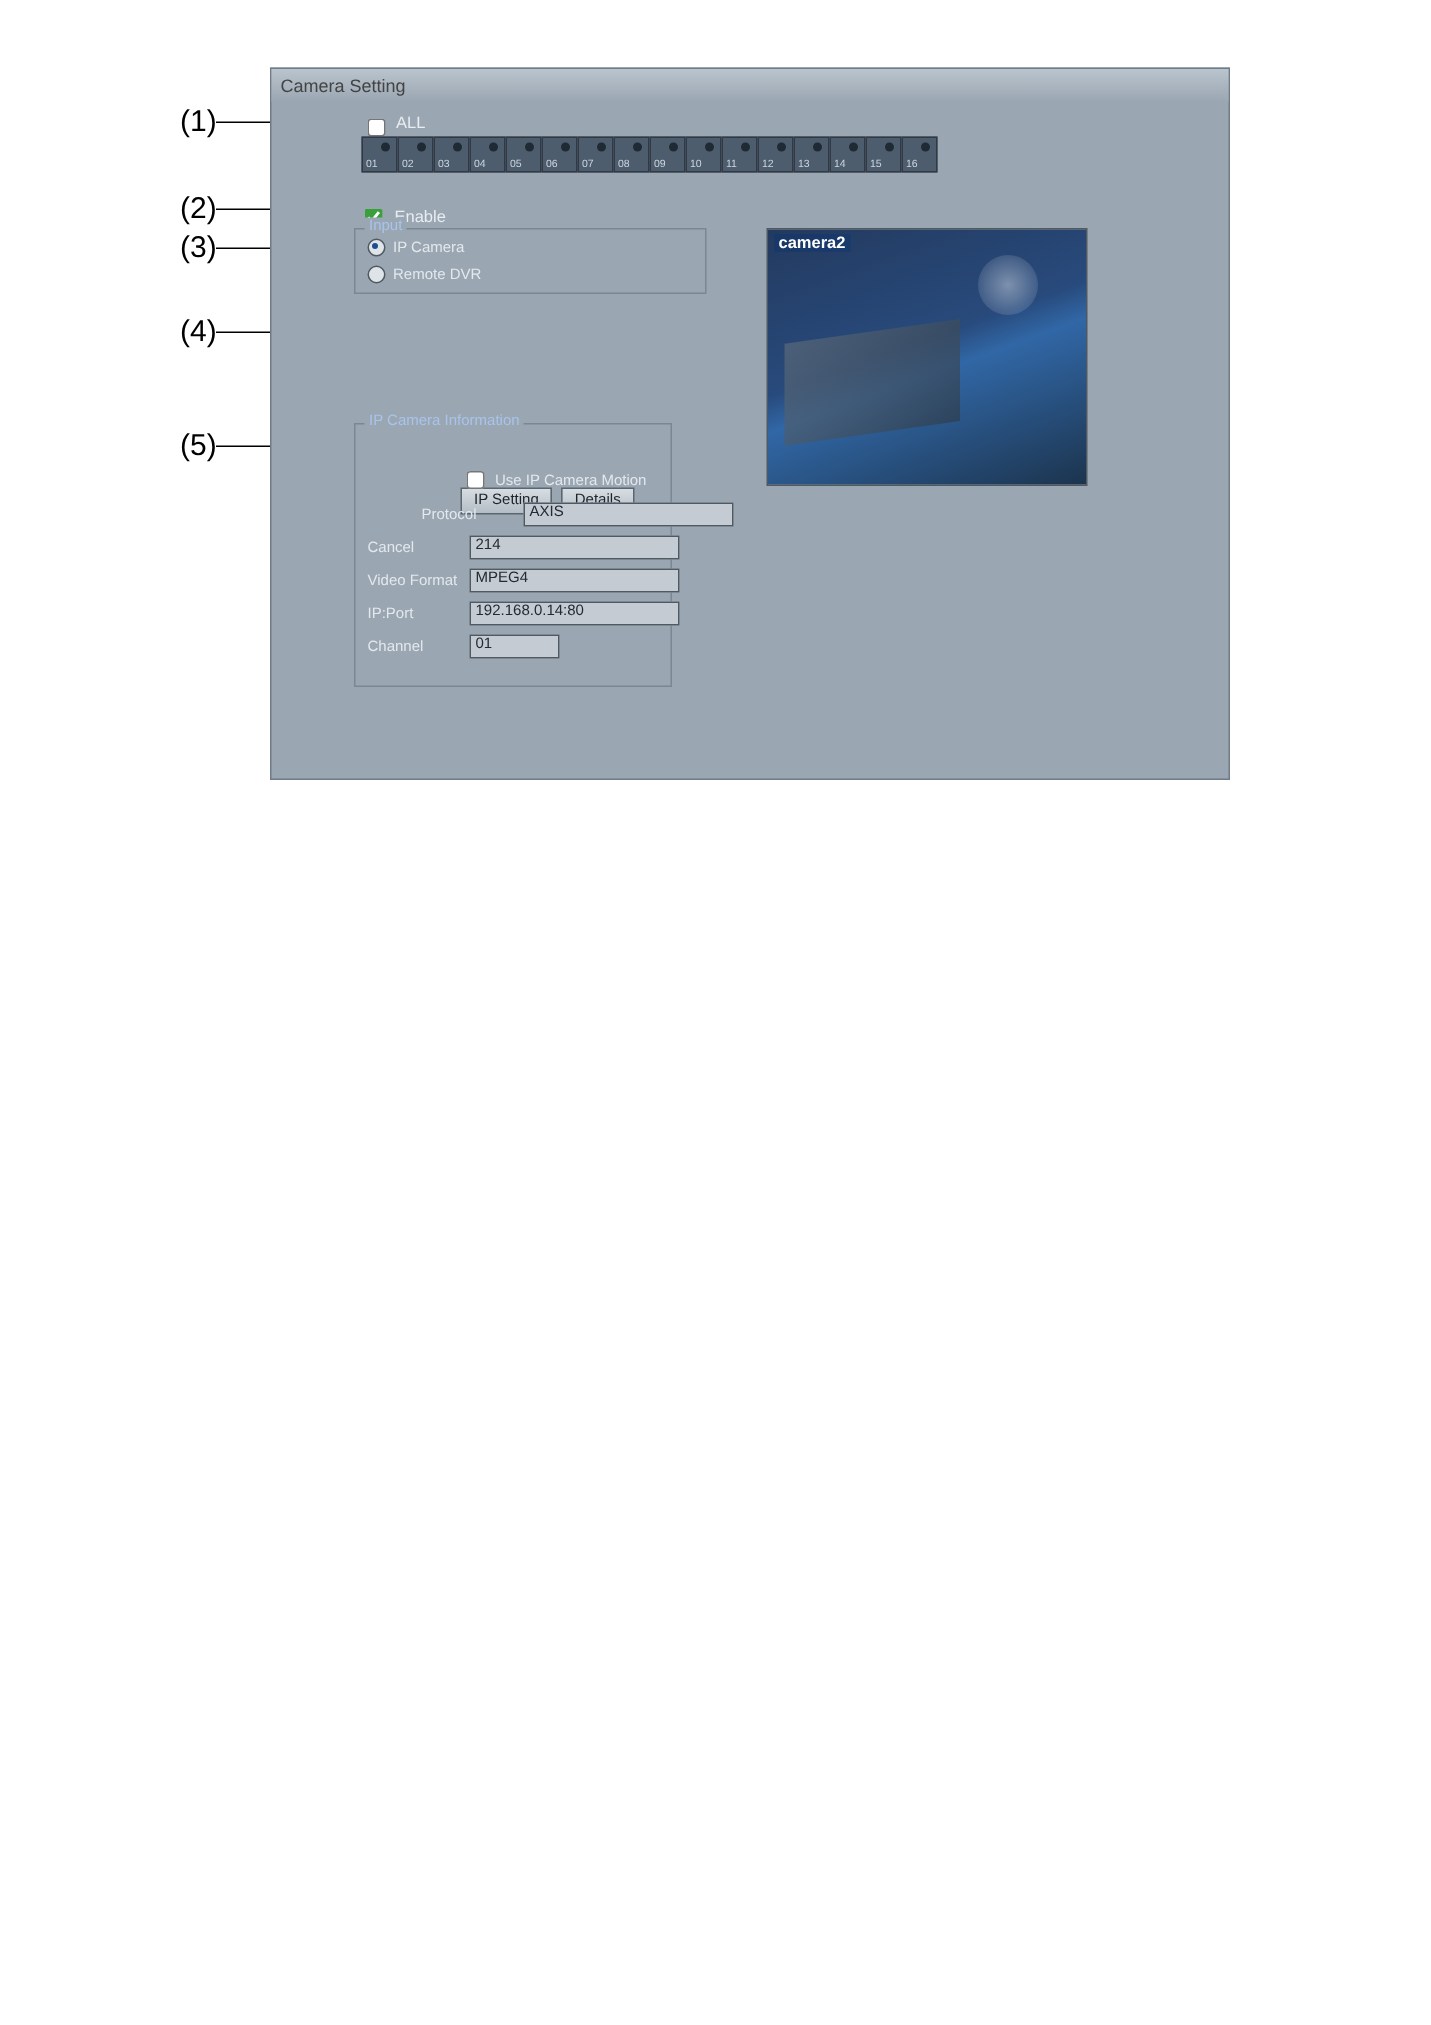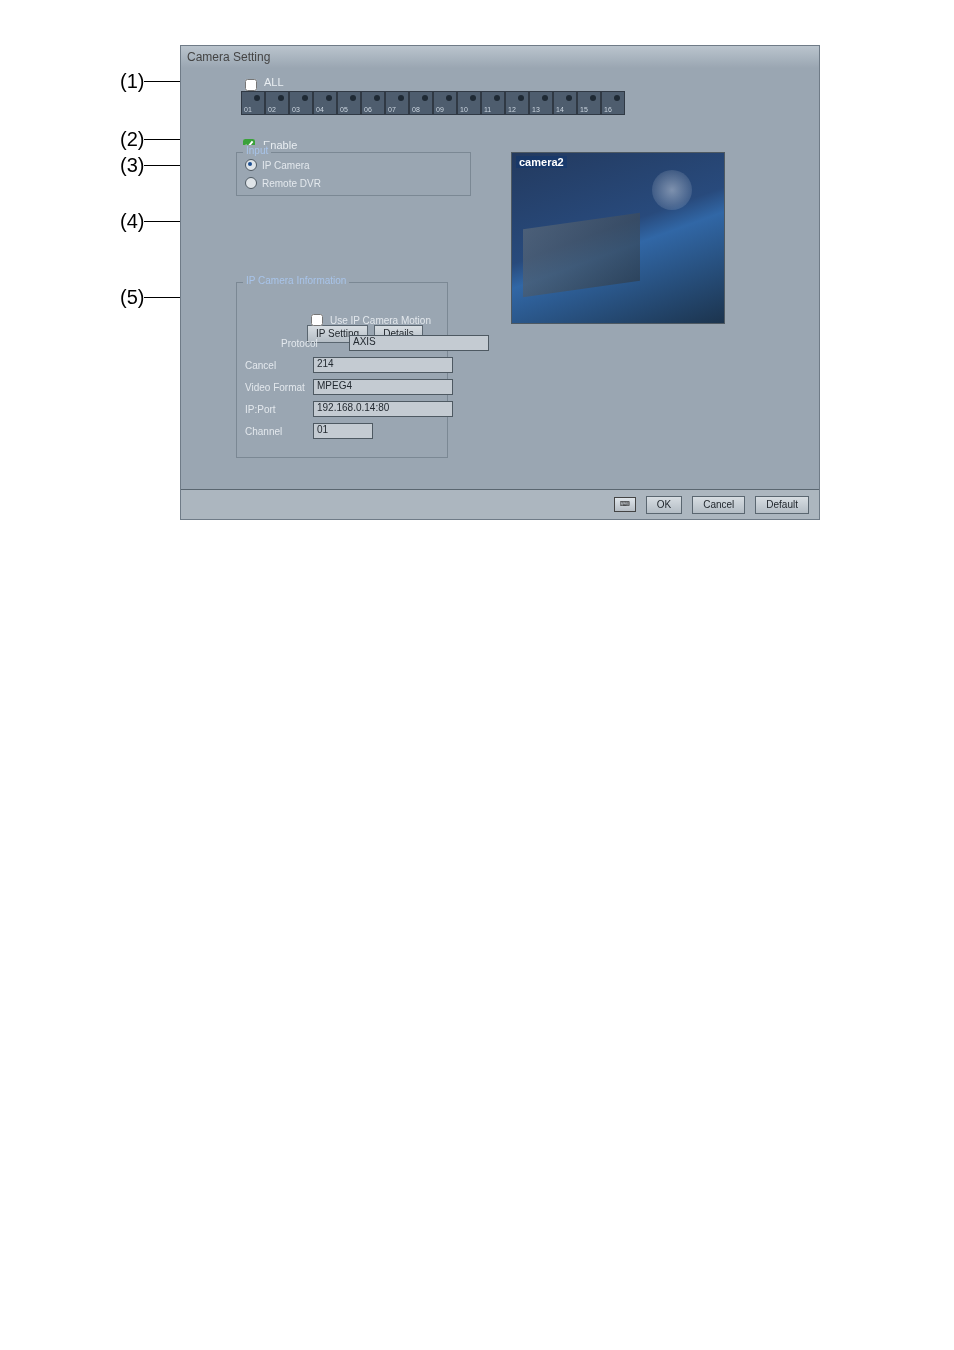--- a/index.html
+++ b/index.html
@@ -451,24 +451,18 @@
           <div class="inpg" style="width:60px;">01</div>
         </div>
       </div>
 
       <div class="preview">
         <span class="preview-label">camera2</span>
         <div class="console"></div>
         <div class="light"></div>
       </div>
 
-      <div class="footer-row">
-        <div class="kb-icon">⌨</div>
-        <span class="btn">OK</span>
-        <span class="btn">Cancel</span>
-        <span class="btn">Default</span>
-      </div>
 
     </div>
   </div>
 
 
 </div>
 
 </body></html>

